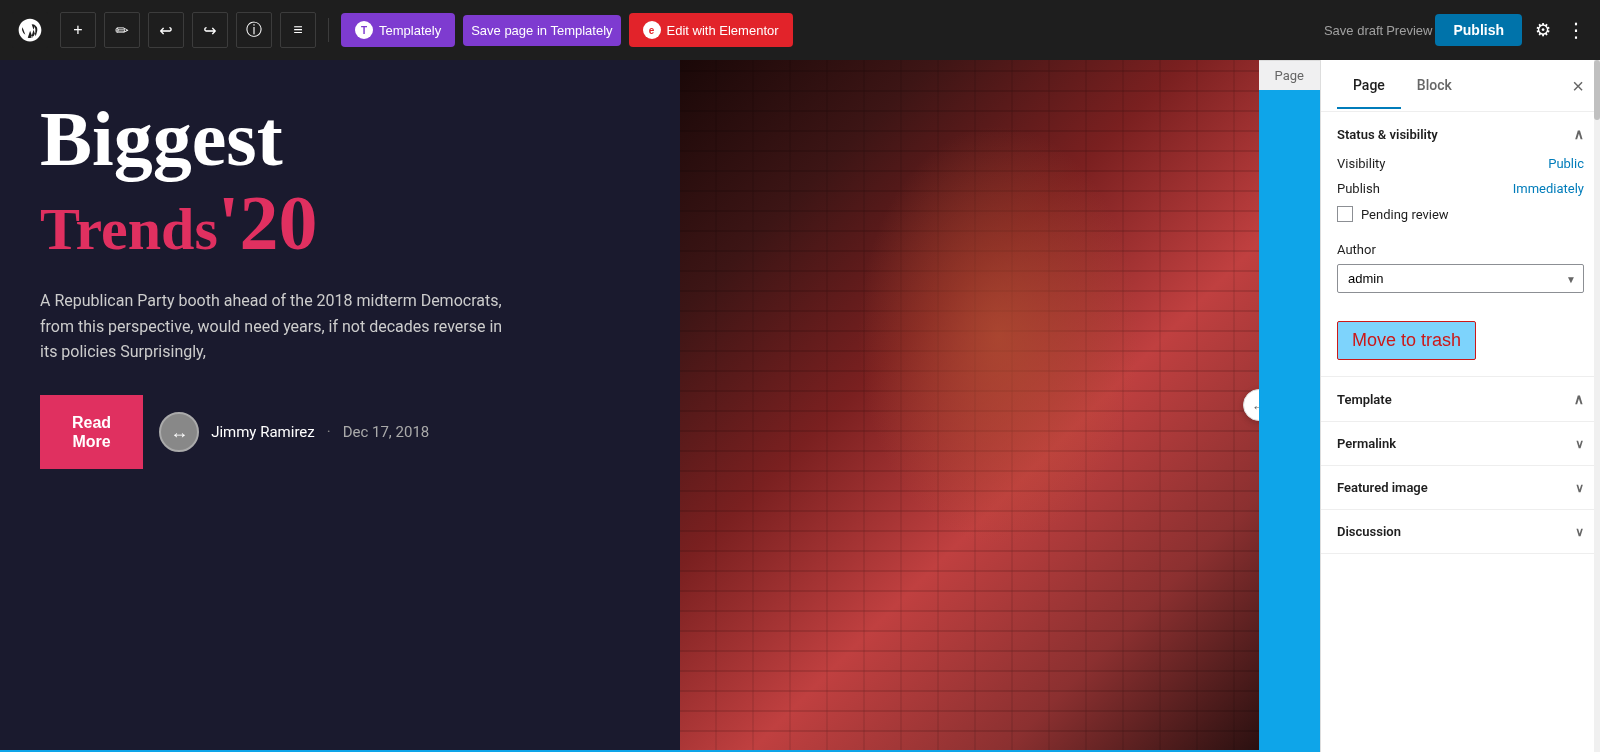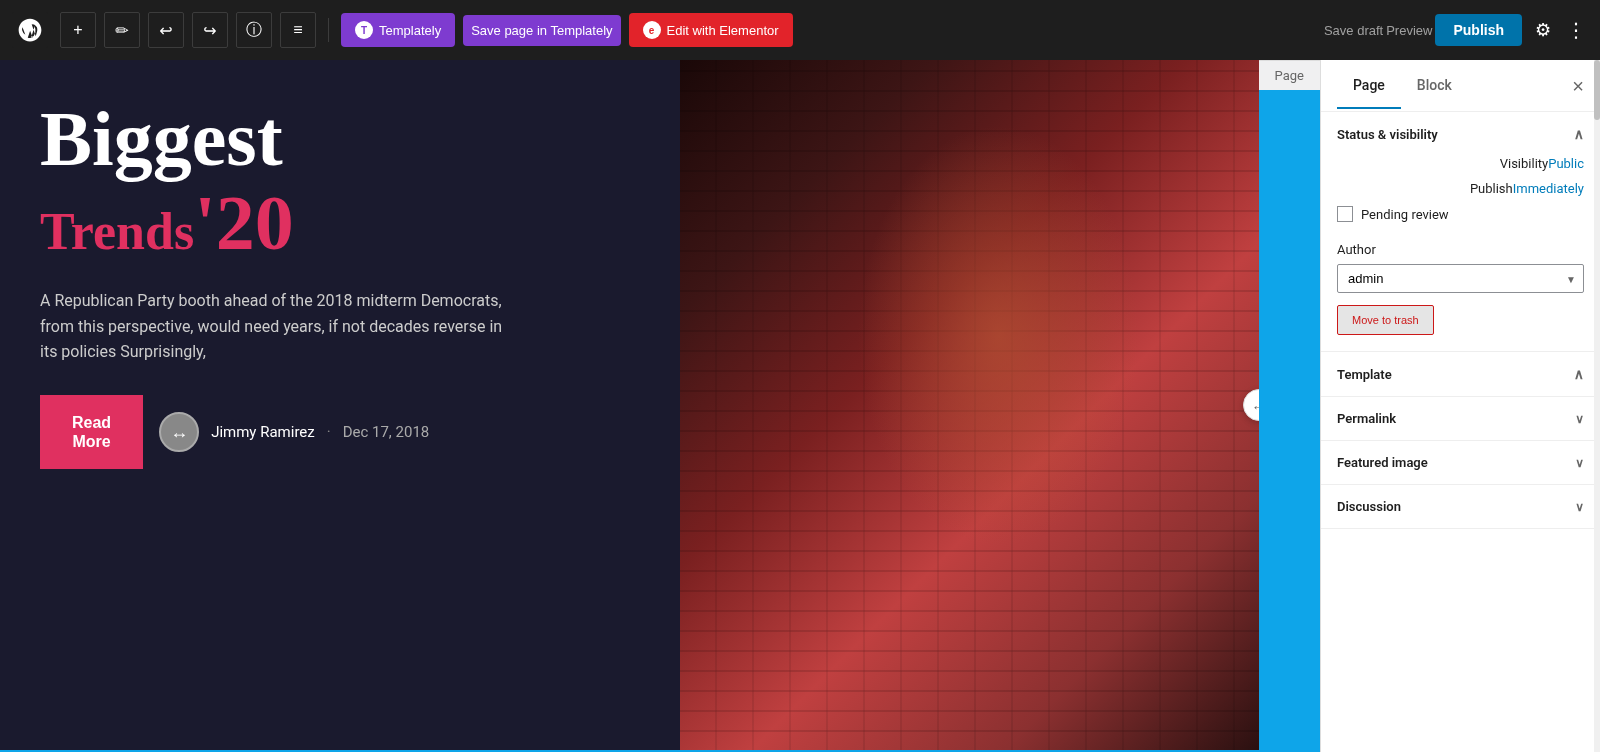--- a/index.html
+++ b/index.html
@@ -148,21 +148,21 @@
     .hero-title-biggest {
       font-size: 78px;
       font-weight: 900;
       color: #ffffff;
       font-family: Georgia, serif;
       line-height: 1;
       margin-bottom: 0;
     }
 
     .hero-title-trends {
-      font-size: 52px;
+      font-size: 60px;
       font-weight: 900;
       color: #e03060;
       font-family: Georgia, serif;
       line-height: 1;
       margin-bottom: 0;
     }
 
     .hero-quote {
       font-size: 78px;
       font-weight: 900;
@@ -346,21 +346,21 @@
       color: #1e1e1e;
     }
 
     .sidebar-section-content {
       padding: 0 16px 16px;
     }
 
     .sidebar-row {
       display: flex;
       align-items: center;
-      justify-content: flex-end;
+      justify-content: space-between;
       margin-bottom: 10px;
     }
 
     .sidebar-label {
       font-size: 13px;
       color: #1e1e1e;
     }
 
     .sidebar-value {
       font-size: 13px;
@@ -412,28 +412,28 @@
       position: absolute;
       right: 8px;
       top: 50%;
       transform: translateY(-50%);
       font-size: 10px;
       color: #666;
       pointer-events: none;
     }
 
     .btn-move-trash {
-      background: #e5e5e5;
+      background: #7dd3fc;
       color: #cc1818;
       border: 1px solid #cc1818;
       padding: 8px 14px;
-      font-size: 11px;
+      font-size: 18px;
       cursor: pointer;
       border-radius: 2px;
-      margin-top: 0;
+      margin-top: 16px;
     }
 
     .template-select {
       width: 100%;
       padding: 6px 10px;
       border: 1px solid #8c8f94;
       border-radius: 2px;
       font-size: 13px;
       background: white;
       cursor: pointer;

